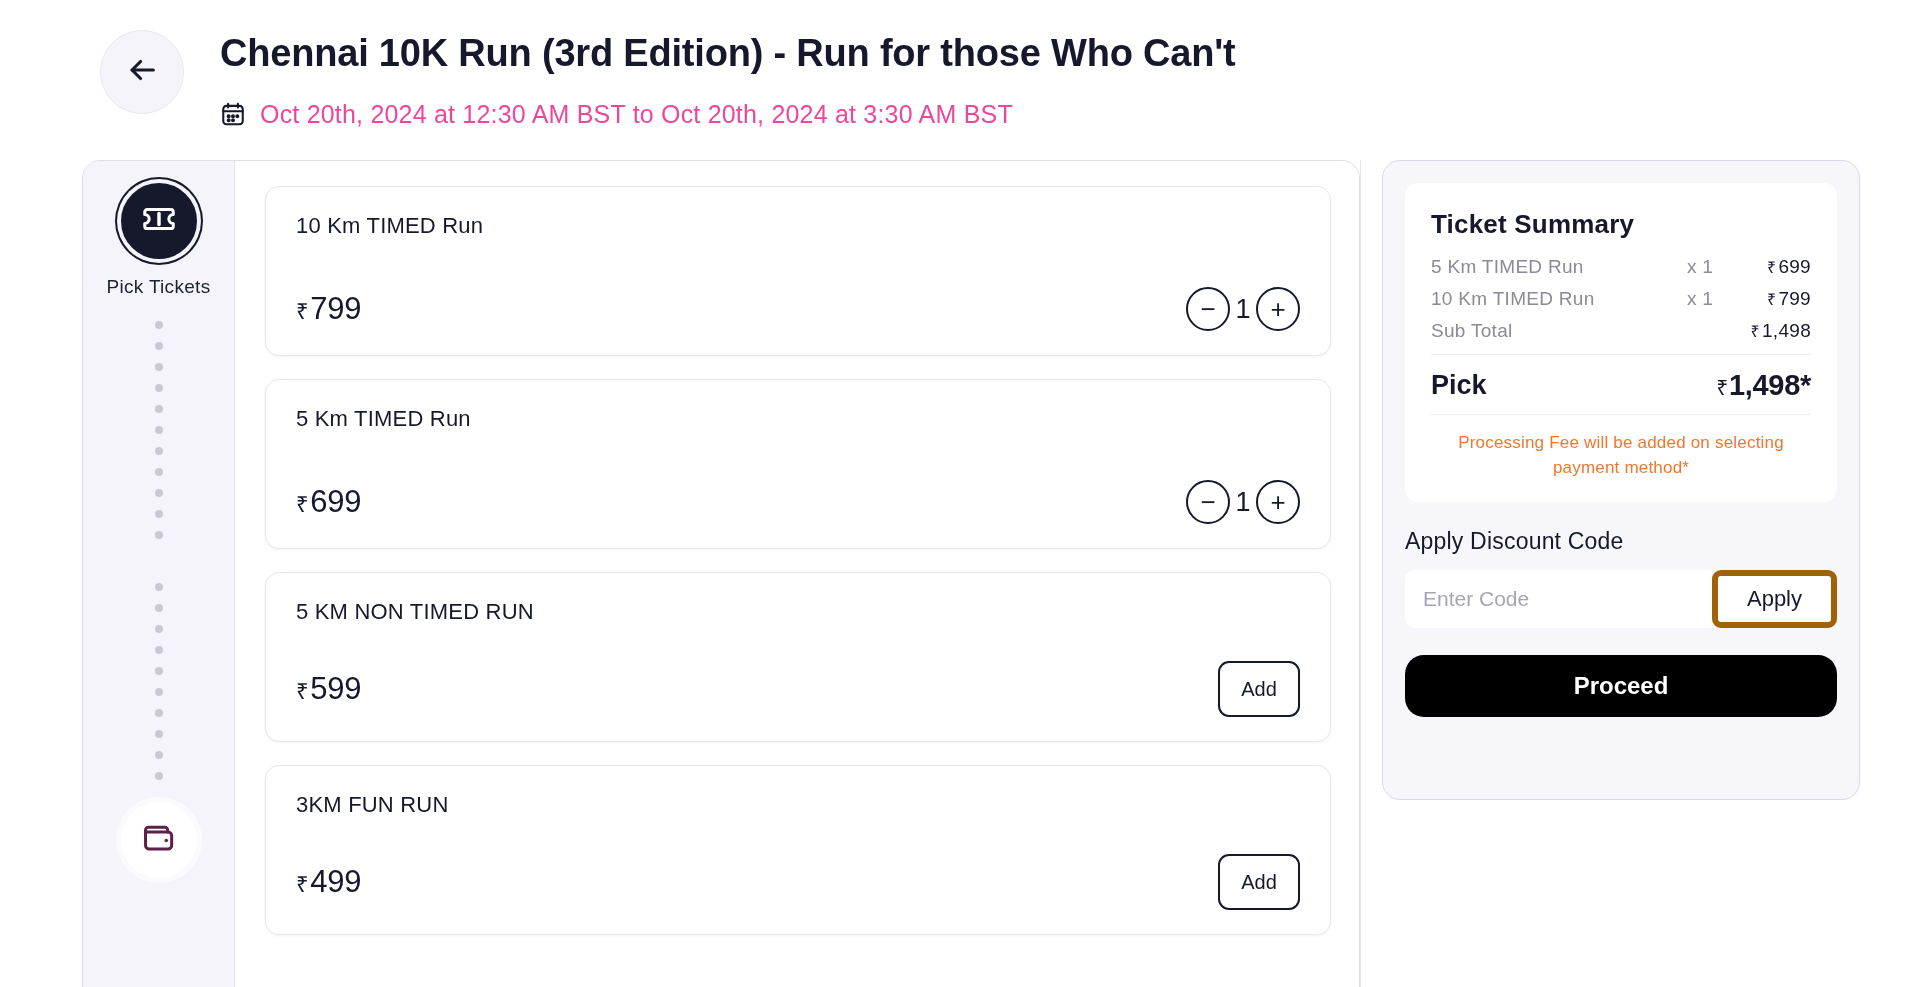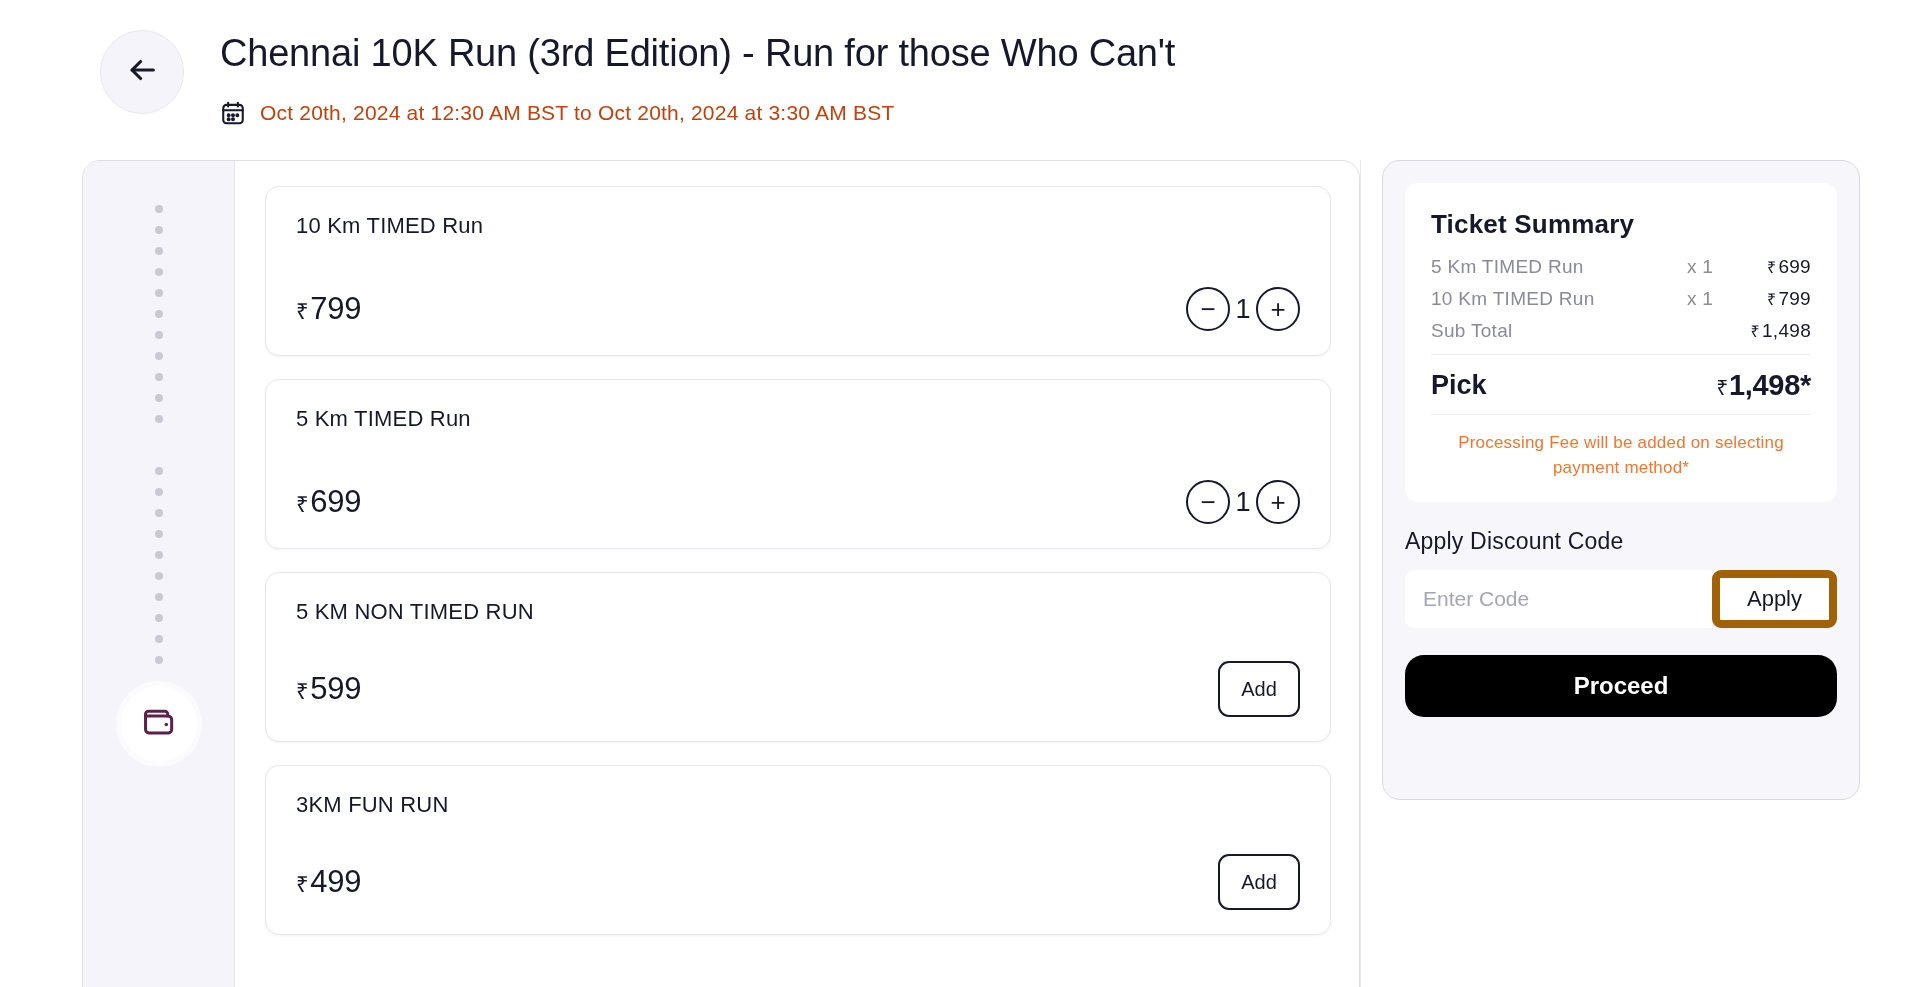--- a/index.html
+++ b/index.html
@@ -36,36 +36,36 @@
     align-items: center;
     justify-content: center;
     flex: none;
     margin-top: 4px;
     cursor: pointer;
   }
   .back-btn svg { width: 34px; height: 34px; }
   .head-text { margin-left: 36px; padding-top: 6px; }
   .event-title {
     font-size: 38px;
-    font-weight: 400;
+    font-weight: 700;
     color: #15192b;
     letter-spacing: -0.2px;
     line-height: 1.15;
     white-space: nowrap;
   }
   .event-date-row {
     display: flex;
     align-items: center;
     margin-top: 24px;
     gap: 14px;
   }
   .cal-icon { width: 26px; height: 26px; flex: none; display: block; }
   .event-date {
-    font-size: 21px;
-    color: #c2410c;
+    font-size: 25px;
+    color: #ec4899;
     letter-spacing: 0.2px;
     white-space: nowrap;
   }
 
   
   .main {
     position: absolute;
     left: 0; top: 150px;
     width: 1920px;
     height: 837px;
@@ -288,21 +288,21 @@
     border-radius: 9px 0 0 9px;
     padding: 0 18px;
     font-size: 21px;
     color: #15192b;
     font-family: Liberation Sans, sans-serif;
     outline: none;
   }
   .code-input::placeholder { color: #a6a6b3; }
   .apply-btn {
     width: 128px;
-    border: 8px solid #a16207;
+    border: 6px solid #a16207;
     border-radius: 9px;
     background: #ffffff;
     font-size: 22px;
     color: #15192b;
     cursor: pointer;
     font-family: "Liberation Sans", sans-serif;
   }
   .proceed-btn {
     margin-top: 27px;
     width: 100%;
@@ -357,20 +357,31 @@
       </div>
     </div>
   </div>
 
   <div class="main">
 
     <div class="left-panel">
 
       <div class="stepper">
 
+        <div class="step">
+          <div class="step-circle active">
+            <span>
+              <svg viewBox="0 0 24 24" fill="none" stroke="#ffffff" stroke-width="1.9" stroke-linejoin="round">
+                <path d="M3 9.2V7.5a1.5 1.5 0 0 1 1.5-1.5h15A1.5 1.5 0 0 1 21 7.5v1.7a2.8 2.8 0 0 0 0 5.6v1.7a1.5 1.5 0 0 1-1.5 1.5h-15A1.5 1.5 0 0 1 3 16.5v-1.7a2.8 2.8 0 0 0 0-5.6z"></path>
+                <line x1="12" y1="8.5" x2="12" y2="15.5" stroke-width="2.2" stroke-linecap="round"></line>
+              </svg>
+            </span>
+          </div>
+          <div class="step-label">Pick Tickets</div>
+        </div>
 
         <div class="dots">
           <span></span>
           <span></span>
           <span></span>
           <span></span>
           <span></span>
           <span></span>
           <span></span>
           <span></span>

